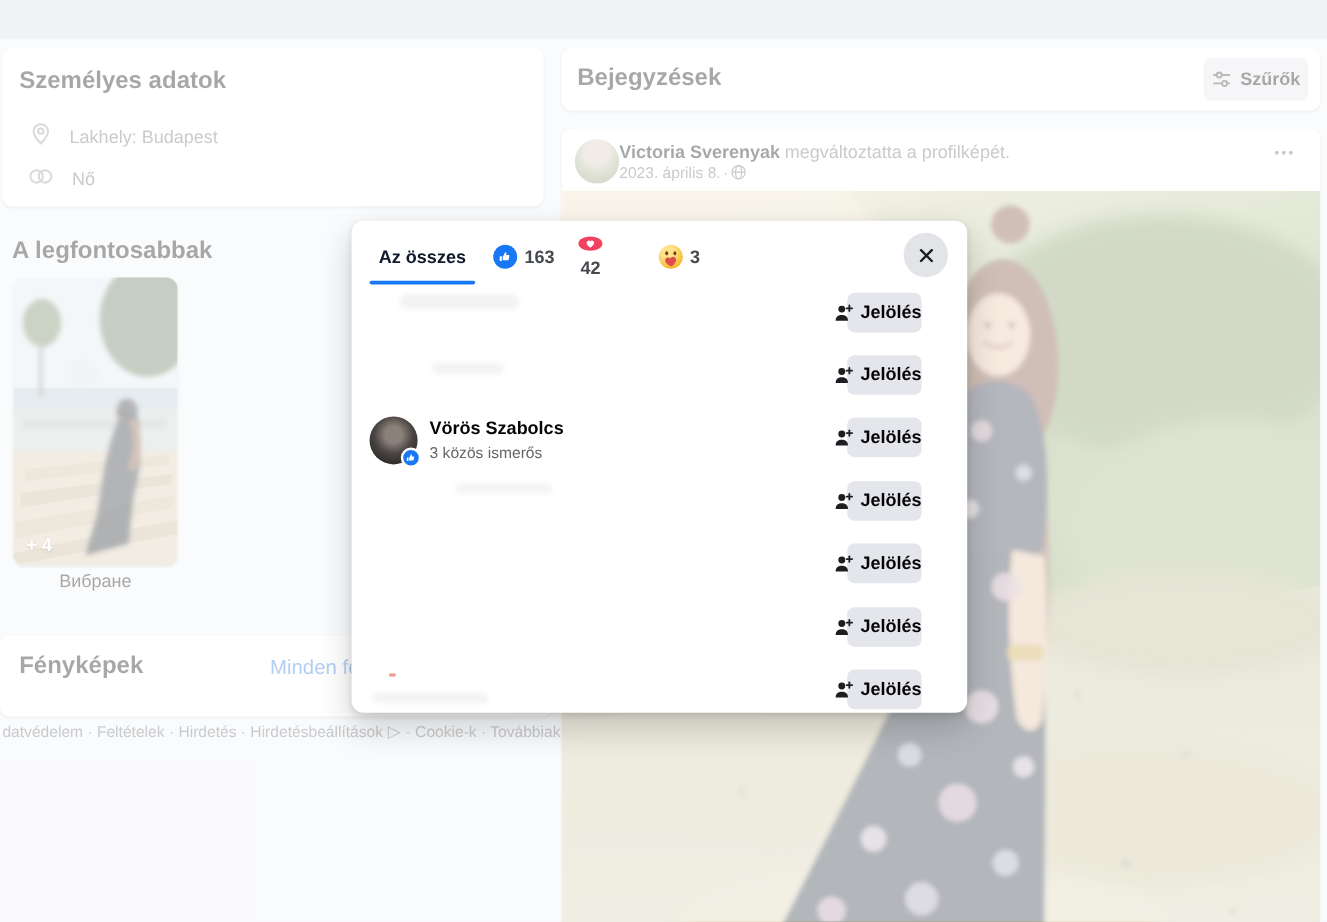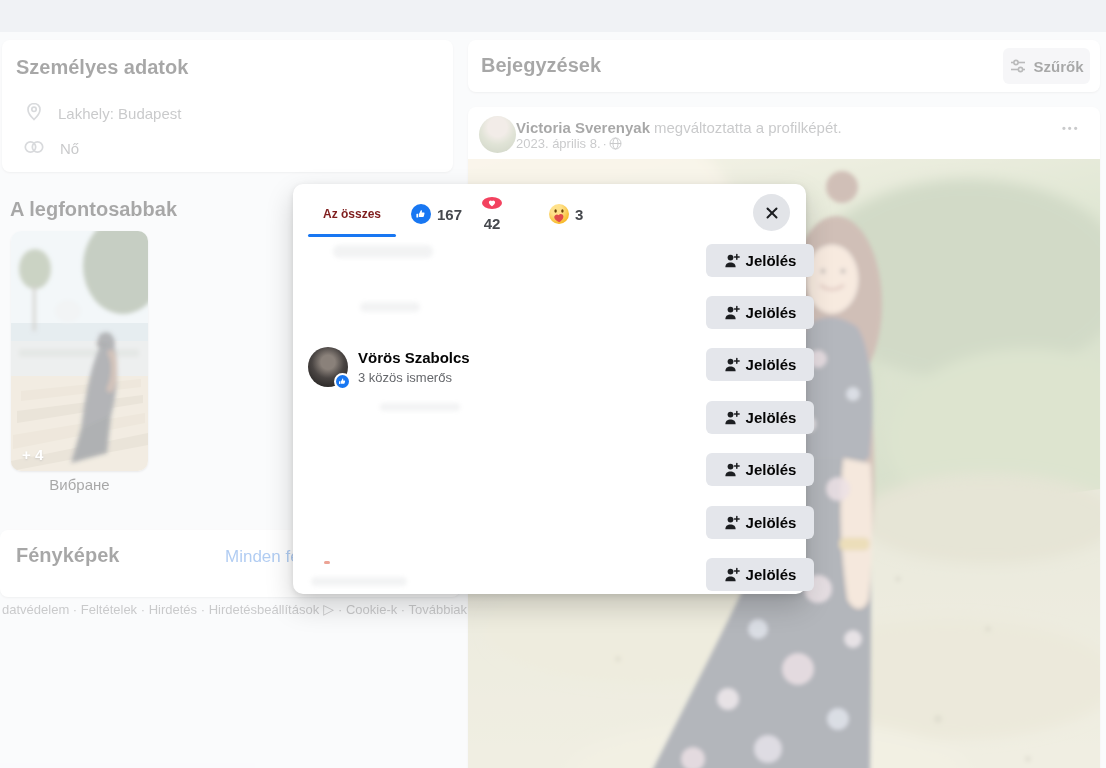--- a/index.html
+++ b/index.html
@@ -31,28 +31,28 @@
   .av-victoria { position:absolute; left:479px; top:84px; width:37px; height:37px;
      background:radial-gradient(circle at 50% 30%, #d9c9bc 0 30%, #a7b08b 55%, #75845c 100%); }
 
   
   .dim-overlay { position:absolute; inset:0; background:rgba(255,255,255,.65); z-index:2; }
 
   
   .modal { position:absolute; left:293px; top:152px; width:513px; height:410px; background:#fff; border-radius:10px; z-index:10;
            box-shadow:0 12px 28px rgba(0,0,0,.18), 0 2px 6px rgba(0,0,0,.10); }
   .tab-all { position:absolute; left:15px; top:13px; width:88px; height:34px; display:flex; align-items:center; justify-content:center;
-             color:#7f1d1d; font-size:12px; font-weight:600; cursor:pointer; }
+             color:#0f172a; font-size:15px; font-weight:600; cursor:pointer; }
   .tab-underline { position:absolute; left:15px; top:50px; width:88px; height:3px; background:#1877f2; border-radius:2px; }
   .reaction-tab { position:absolute; top:13px; height:34px; display:flex; align-items:center; gap:6px; cursor:pointer;
                   font-size:15px; font-weight:600; color:#46494e; }
   .close-btn { position:absolute; left:460px; top:10px; width:37px; height:37px; border-radius:50%; background:#e2e4e8; border:none;
                display:flex; align-items:center; justify-content:center; cursor:pointer; }
-  .tag-btn { position:absolute; left:413px; width:108px; height:33px; background:#e4e6eb; border:none; border-radius:6px;
-             display:flex; align-items:center; justify-content:center; gap:6px; font-size:15px; font-weight:600; color:#050505;
+  .tag-btn { position:absolute; left:413px; width:62px; height:33px; background:#e4e6eb; border:none; border-radius:6px;
+             display:flex; align-items:center; justify-content:flex-end; gap:6px; font-size:15px; font-weight:600; color:#050505;
              font-family:inherit; cursor:pointer; }
   .person-row { position:absolute; left:15px; top:163px; display:flex; align-items:flex-start; gap:10px; cursor:pointer; }
   .av-person { position:relative; width:40px; height:40px; border-radius:50%;
      background:radial-gradient(circle at 50% 38%, #8a817a 0 22%, #4a4543 50%, #181716 100%); }
   .reaction-badge { position:absolute; right:-3px; bottom:-3px; width:17px; height:17px; border-radius:50%; background:#1877f2;
      border:2px solid #fff; display:flex; align-items:center; justify-content:center; }
   .person-name { font-size:15px; font-weight:600; color:#050505; line-height:18px; padding-top:2px; }
   .person-sub { font-size:13px; color:#65676b; margin-top:3px; }
   .ghost { position:absolute; background:#9aa0a6; opacity:.12; border-radius:6px; filter:blur(2px); }
   .artifact-dot { position:absolute; left:31px; top:377px; width:6px; height:3px; background:#e0654f; opacity:.6; border-radius:2px; }
@@ -252,21 +252,21 @@
 
     <div class="tab-all">Az összes</div>
     <div class="tab-underline"></div>
 
     <div class="reaction-tab" style="left:118px;">
       <span class="rcircle" style="background:#1877f2;">
         <svg width="12" height="12" viewBox="0 0 20 20" fill="#fff">
           <path d="M3.2 9.4h2.1v6.4H3.2c-.5 0-.9-.4-.9-.9v-4.6c0-.5.4-.9.9-.9zM6.5 15.4V9.6l.8-.7 2.3-4.6c.2-.4.6-.7 1-.7.7 0 1.2.7 1.1 1.4l-.5 2.6h3.3c.9 0 1.5.8 1.3 1.6l-1 4.4c-.2.8-.9 1.3-1.7 1.3H8.2c-.7 0-1.3-.2-1.7-.5z"></path>
         </svg>
       </span>
-      <span>167</span>
+      <span>163</span>
     </div>
 
     <div class="reaction-tab" style="left:189px;flex-direction:column;">
       <span class="rcircle" style="background:#f3425f;">
         <svg width="12" height="12" viewBox="0 0 20 20" fill="#fff">
           <path d="M10 15.6s-5.2-3.2-5.2-6.7c0-1.9 1.5-3.2 3.1-3.2 1 0 1.8.5 2.1 1.2.3-.7 1.1-1.2 2.1-1.2 1.6 0 3.1 1.3 3.1 3.2 0 3.5-5.2 6.7-5.2 6.7z"></path>
         </svg>
       </span>
       <span>42</span>
     </div>

